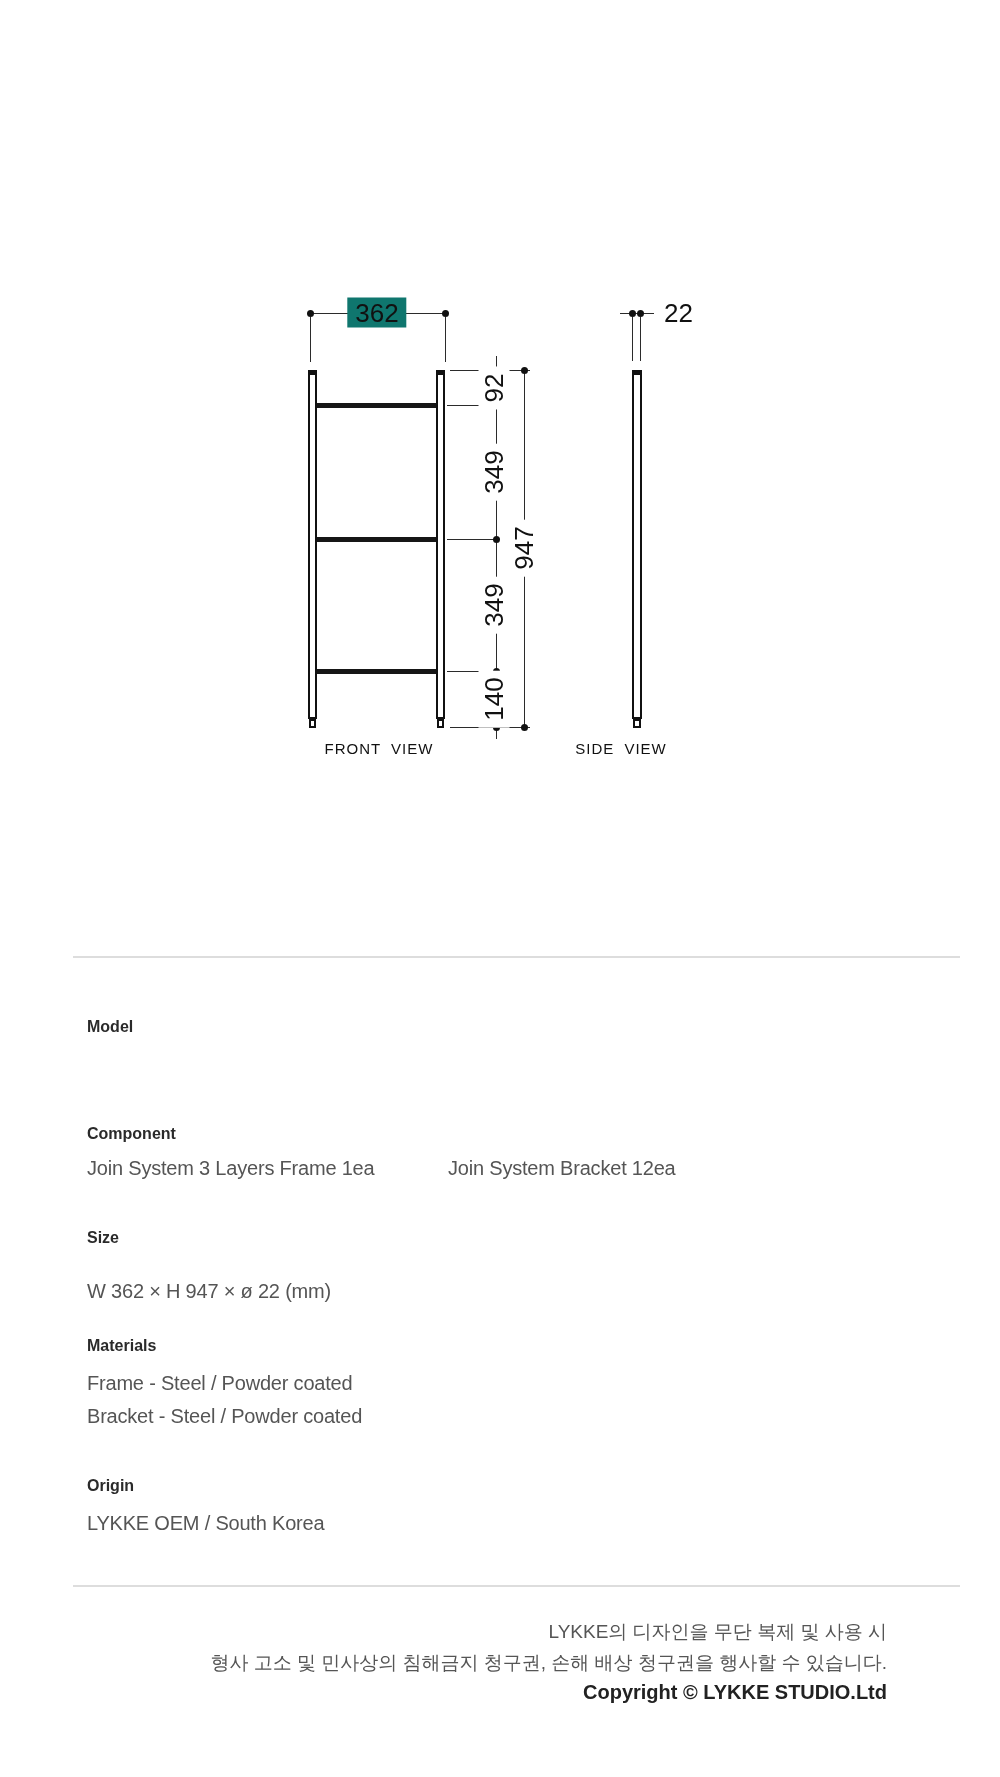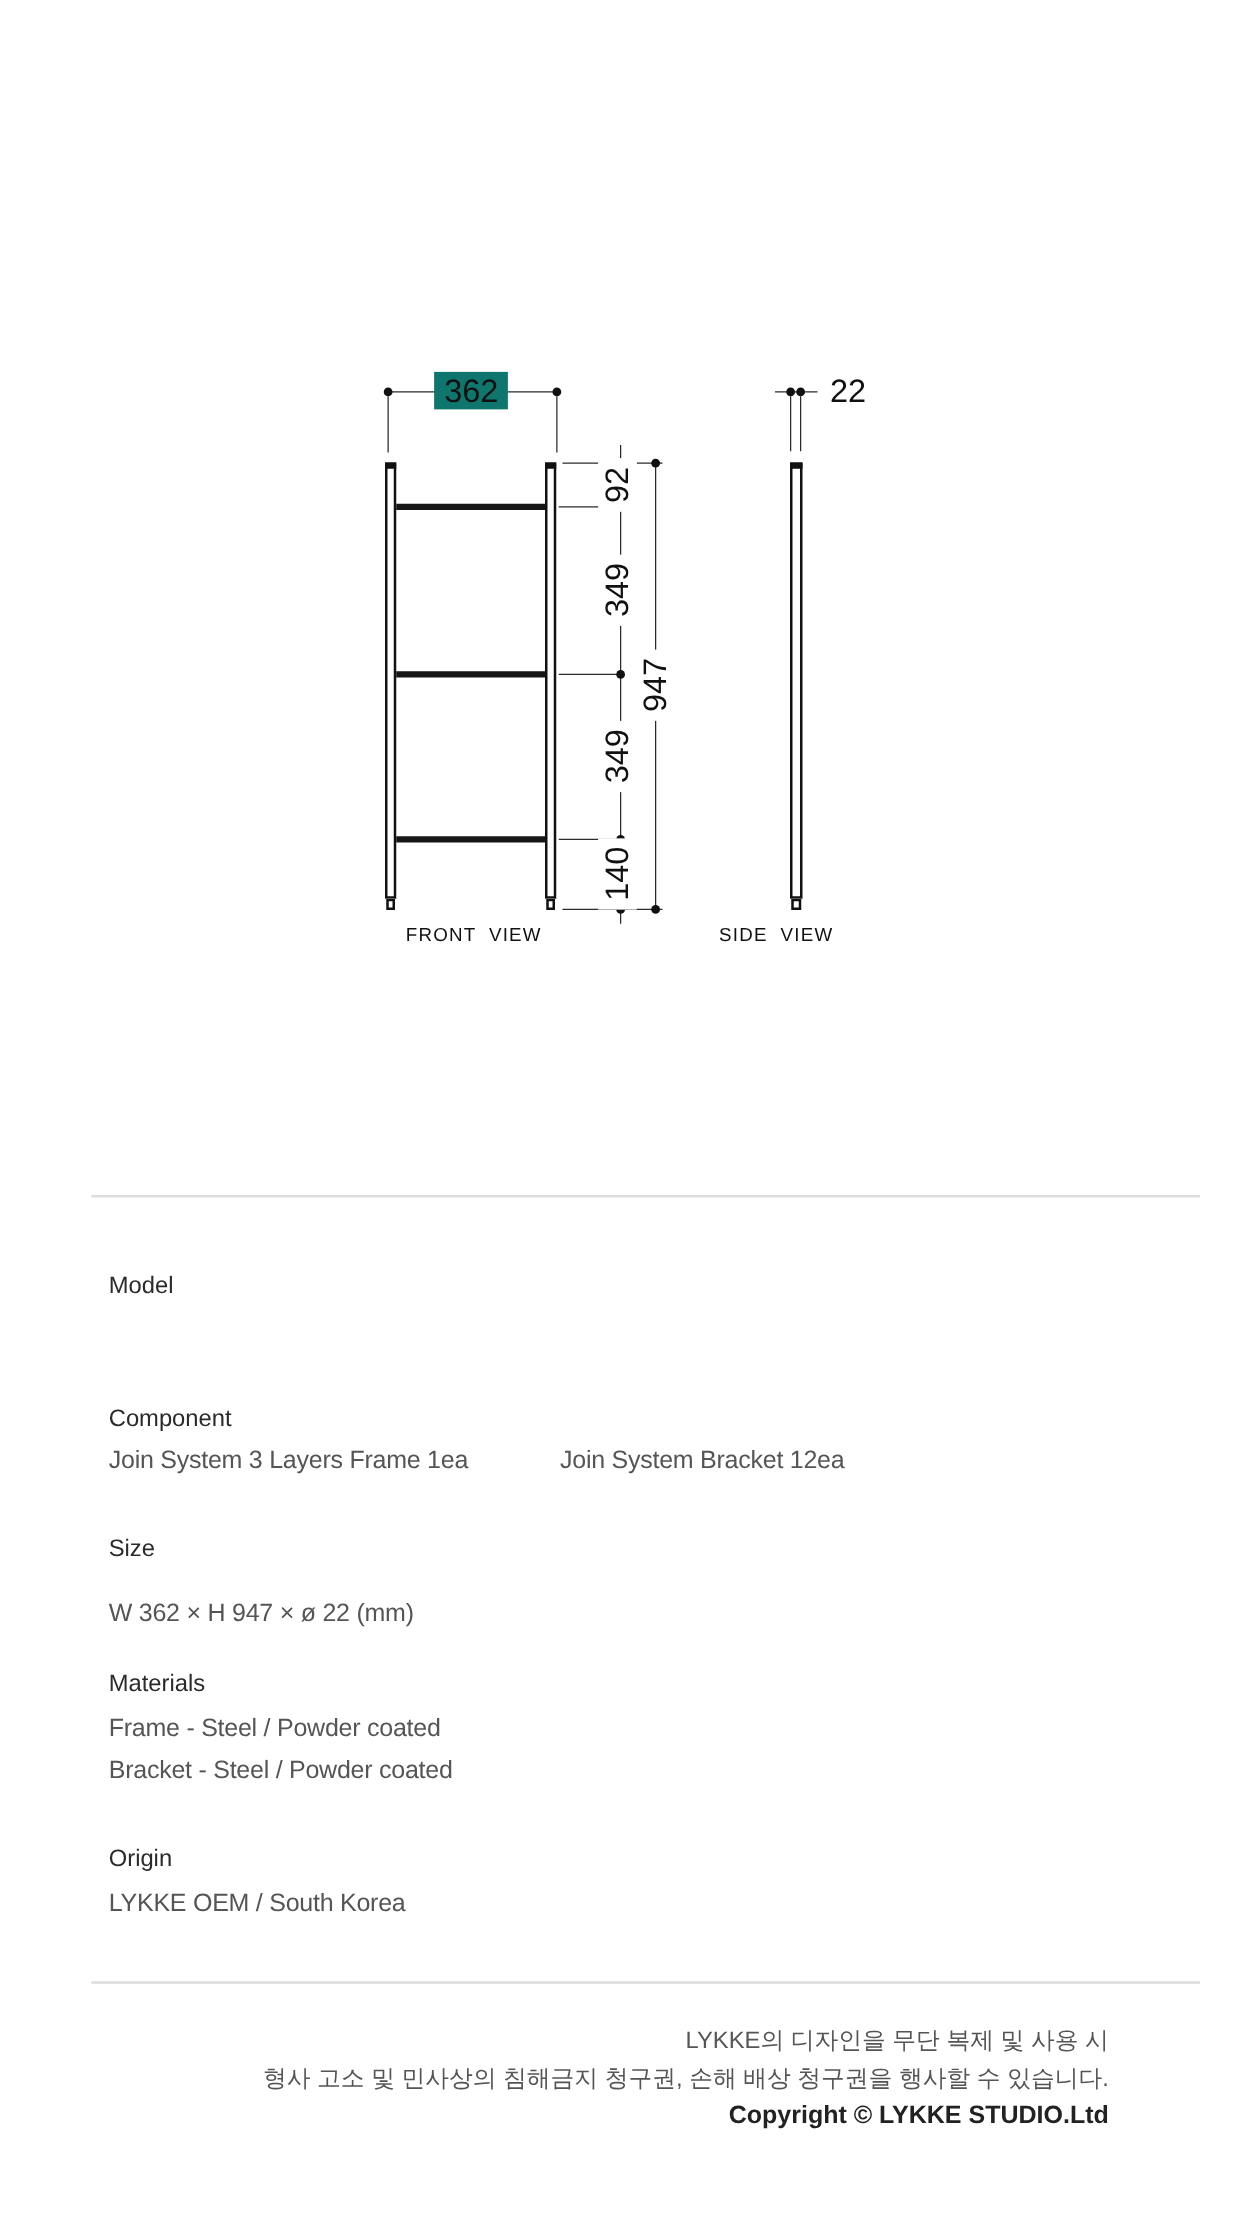--- a/index.html
+++ b/index.html
@@ -18,21 +18,21 @@
   .cap{background:#111;}
   .foot{background:#fff;border:2px solid #111;box-sizing:border-box;}
   .bar{background:#161616;}
   .dim-text{font-size:26px;color:#111;white-space:nowrap;}
   .dim-mask{background:#0f766e;padding:0 8px;}
   .dim-rot{transform:translate(-50%,-50%) rotate(-90deg);transform-origin:center center;background:#fff;padding:0 7px;}
   .view-label{font-size:15px;color:#111;letter-spacing:1px;word-spacing:5px;text-align:center;white-space:nowrap;}
   
   .divider{left:73px;width:887px;height:2px;background:#ddd;}
   
-  .spec-label{left:87px;font-size:19px;font-weight:400;color:#2a2a2a;white-space:nowrap;}
+  .spec-label{left:87px;font-size:16px;font-weight:700;color:#2a2a2a;white-space:nowrap;}
   .spec-value{left:87px;font-size:20px;font-weight:400;color:#555;white-space:nowrap;letter-spacing:-0.2px;}
   
   .foot-line{right:113px;text-align:right;font-size:19px;color:#555;white-space:nowrap;}
   .foot-copy{right:113px;text-align:right;font-size:20px;font-weight:600;color:#222;white-space:nowrap;}
 </style>
 </head>
 <body>
 
 <div id="page">
 

